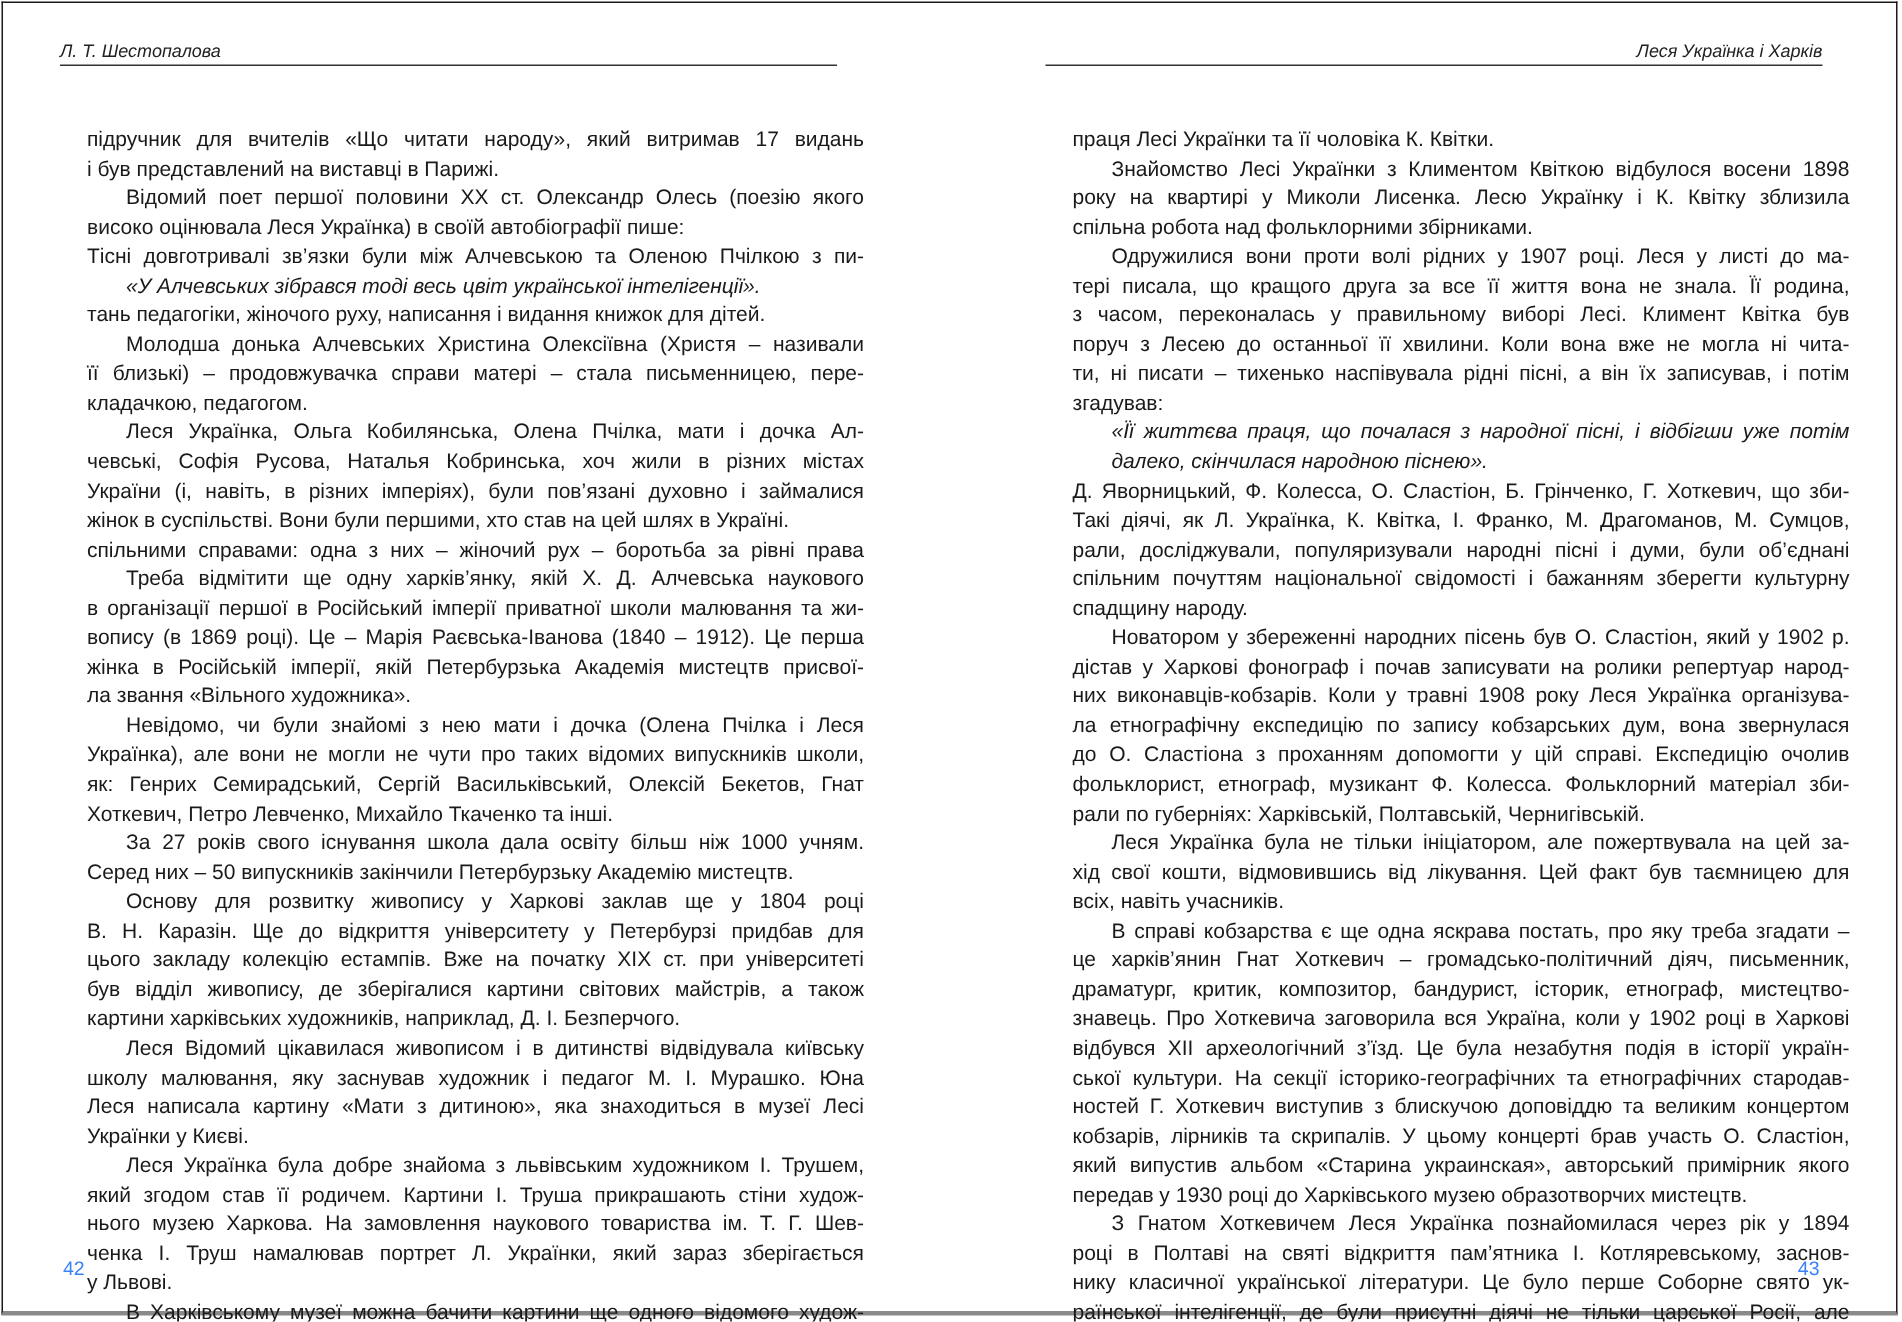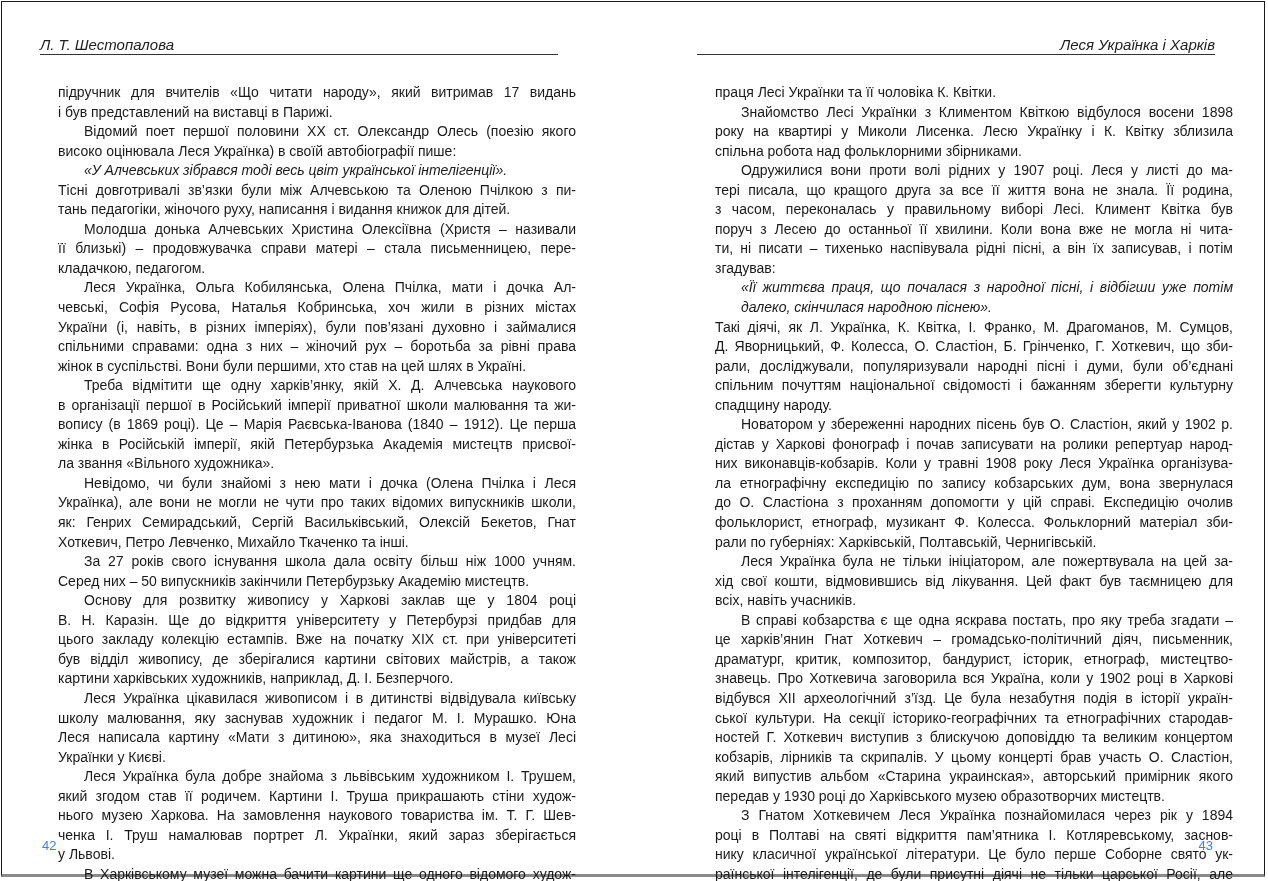--- a/index.html
+++ b/index.html
@@ -3,21 +3,21 @@
 <meta charset="utf-8">
 <style>
   html, body { margin: 0; padding: 0; background: #ffffff; }
   body { width: 1268px; height: 881px; position: relative; overflow: hidden;
          font-family: "Liberation Sans", sans-serif; color: #1a1a1a; }
   .frame { position: absolute; left: 1px; top: 1px; width: 1264px; height: 876px;
            border: 1px solid #1a1a1a; border-bottom: 3px solid #8a8a8a; box-sizing: border-box; background:#fff; }
   .page { position: absolute; top: 0; width: 520px; height: 881px; }
   .page.left { left: 40px; }
   .page.right { left: 697px; }
-  .running-head { position: absolute; top: 38px; left: 0; width: 518px; font-size: 15px;
+  .running-head { position: absolute; top: 27px; left: 0; width: 518px; font-size: 12px;
                   font-style: italic; color: #222; border-bottom: 1px solid #333; padding-bottom: 2px; height: 14px; line-height: 14px; }
   .page.right .running-head { text-align: right; font-style: italic; }
   .body { position: absolute; top: 47px; left: 18px; width: 518px; font-size: 14px; line-height: 19.55px; margin-top: 36px; }
   .line { display: block; height: 19.55px; white-space: nowrap; text-align: justify; text-align-last: justify; overflow: visible; }
   .line.last { text-align-last: left; }
   .line.indent { padding-left: 26px; }
   .line.italic { font-style: italic; }
   .folio { position: absolute; top: 838px; font-size: 13px; color: #3b82f6; }
   .page.left .folio { left: 2px; }
   .page.right .folio { right: 4px; }
@@ -27,48 +27,48 @@
 
 <div class="frame"></div>
 
 <div class="page left">
   <div class="running-head">Л. Т. Шестопалова</div>
   <div class="body">
       <span class="line">підручник для вчителів «Що читати народу», який витримав 17 видань</span>
       <span class="line last">і був представлений на виставці в Парижі.</span>
       <span class="line indent">Відомий поет першої половини ХХ ст. Олександр Олесь (поезію якого</span>
       <span class="line last">високо оцінювала Леся Українка) в своїй автобіографії пише:</span>
+      <span class="line">Тісні довготривалі зв’язки були між Алчевською та Оленою Пчілкою з пи-</span>
       <span class="line indent italic last">«У Алчевських зібрався тоді весь цвіт української інтелігенції».</span>
-      <span class="line">Тісні довготривалі зв’язки були між Алчевською та Оленою Пчілкою з пи-</span>
       <span class="line last">тань педагогіки, жіночого руху, написання і видання книжок для дітей.</span>
       <span class="line indent">Молодша донька Алчевських Христина Олексіївна (Христя – називали</span>
       <span class="line">її близькі) – продовжувачка справи матері – стала письменницею, пере-</span>
       <span class="line last">кладачкою, педагогом.</span>
       <span class="line indent">Леся Українка, Ольга Кобилянська, Олена Пчілка, мати і дочка Ал-</span>
       <span class="line">чевські, Софія Русова, Наталья Кобринська, хоч жили в різних містах</span>
       <span class="line">України (і, навіть, в різних імперіях), були пов’язані духовно і займалися</span>
+      <span class="line last">жінок в суспільстві. Вони були першими, хто став на цей шлях в Україні.</span>
       <span class="line">спільними справами: одна з них – жіночий рух – боротьба за рівні права</span>
-      <span class="line last">жінок в суспільстві. Вони були першими, хто став на цей шлях в Україні.</span>
       <span class="line indent">Треба відмітити ще одну харків’янку, якій Х. Д. Алчевська наукового</span>
       <span class="line">в організації першої в Російський імперії приватної школи малювання та жи-</span>
       <span class="line">вопису (в 1869 році). Це – Марія Раєвська-Іванова (1840 – 1912). Це перша</span>
       <span class="line">жінка в Російській імперії, якій Петербурзька Академія мистецтв присвої-</span>
       <span class="line last">ла звання «Вільного художника».</span>
       <span class="line indent">Невідомо, чи були знайомі з нею мати і дочка (Олена Пчілка і Леся</span>
       <span class="line">Українка), але вони не могли не чути про таких відомих випускників школи,</span>
       <span class="line">як: Генрих Семирадський, Сергій Васильківський, Олексій Бекетов, Гнат</span>
       <span class="line last">Хоткевич, Петро Левченко, Михайло Ткаченко та інші.</span>
       <span class="line indent">За 27 років свого існування школа дала освіту більш ніж 1000 учням.</span>
       <span class="line last">Серед них – 50 випускників закінчили Петербурзьку Академію мистецтв.</span>
       <span class="line indent">Основу для розвитку живопису у Харкові заклав ще у 1804 році</span>
       <span class="line">В. Н. Каразін. Ще до відкриття університету у Петербурзі придбав для</span>
       <span class="line">цього закладу колекцію естампів. Вже на початку XIX ст. при університеті</span>
       <span class="line">був відділ живопису, де зберігалися картини світових майстрів, а також</span>
       <span class="line last">картини харківських художників, наприклад, Д. І. Безперчого.</span>
-      <span class="line indent">Леся Українка цікавилася живописом і в дитинстві відвідувала київську</span>
+      <span class="line indent">Леся Відомий цікавилася живописом і в дитинстві відвідувала київську</span>
       <span class="line">школу малювання, яку заснував художник і педагог М. І. Мурашко. Юна</span>
       <span class="line">Леся написала картину «Мати з дитиною», яка знаходиться в музеї Лесі</span>
       <span class="line last">Українки у Києві.</span>
       <span class="line indent">Леся Українка була добре знайома з львівським художником І. Трушем,</span>
       <span class="line">який згодом став її родичем. Картини І. Труша прикрашають стіни худож-</span>
       <span class="line">нього музею Харкова. На замовлення наукового товариства ім. Т. Г. Шев-</span>
       <span class="line">ченка І. Труш намалював портрет Л. Українки, який зараз зберігається</span>
       <span class="line last">у Львові.</span>
       <span class="line indent">В Харківському музеї можна бачити картини ще одного відомого худож-</span>
       <span class="line">ника, етнографа, фольклориста О. Г. Сластіона, з яким пов’язана творча</span>
@@ -84,22 +84,22 @@
       <span class="line">року на квартирі у Миколи Лисенка. Лесю Українку і К. Квітку зблизила</span>
       <span class="line last">спільна робота над фольклорними збірниками.</span>
       <span class="line indent">Одружилися вони проти волі рідних у 1907 році. Леся у листі до ма-</span>
       <span class="line">тері писала, що кращого друга за все її життя вона не знала. Її родина,</span>
       <span class="line">з часом, переконалась у правильному виборі Лесі. Климент Квітка був</span>
       <span class="line">поруч з Лесею до останньої її хвилини. Коли вона вже не могла ні чита-</span>
       <span class="line">ти, ні писати – тихенько наспівувала рідні пісні, а він їх записував, і потім</span>
       <span class="line last">згадував:</span>
       <span class="line indent italic">«Її життєва праця, що почалася з народної пісні, і відбігши уже потім</span>
       <span class="line indent italic last">далеко, скінчилася народною піснею».</span>
+      <span class="line">Д. Яворницький, Ф. Колесса, О. Сластіон, Б. Грінченко, Г. Хоткевич, що зби-</span>
       <span class="line">Такі діячі, як Л. Українка, К. Квітка, І. Франко, М. Драгоманов, М. Сумцов,</span>
-      <span class="line">Д. Яворницький, Ф. Колесса, О. Сластіон, Б. Грінченко, Г. Хоткевич, що зби-</span>
       <span class="line">рали, досліджували, популяризували народні пісні і думи, були об’єднані</span>
       <span class="line">спільним почуттям національної свідомості і бажанням зберегти культурну</span>
       <span class="line last">спадщину народу.</span>
       <span class="line indent">Новатором у збереженні народних пісень був О. Сластіон, який у 1902 р.</span>
       <span class="line">дістав у Харкові фонограф і почав записувати на ролики репертуар народ-</span>
       <span class="line">них виконавців-кобзарів. Коли у травні 1908 року Леся Українка організува-</span>
       <span class="line">ла етнографічну експедицію по запису кобзарських дум, вона звернулася</span>
       <span class="line">до О. Сластіона з проханням допомогти у цій справі. Експедицію очолив</span>
       <span class="line">фольклорист, етнограф, музикант Ф. Колесса. Фольклорний матеріал зби-</span>
       <span class="line last">рали по губерніях: Харківській, Полтавській, Чернигівській.</span>

